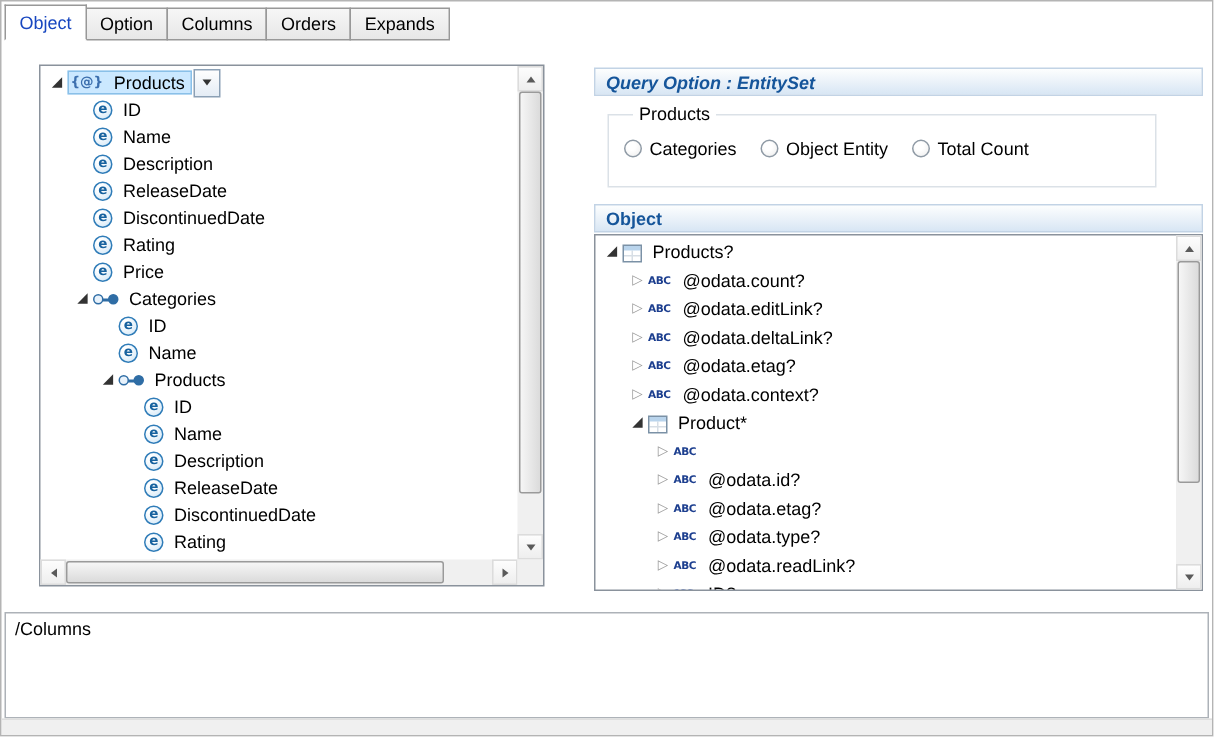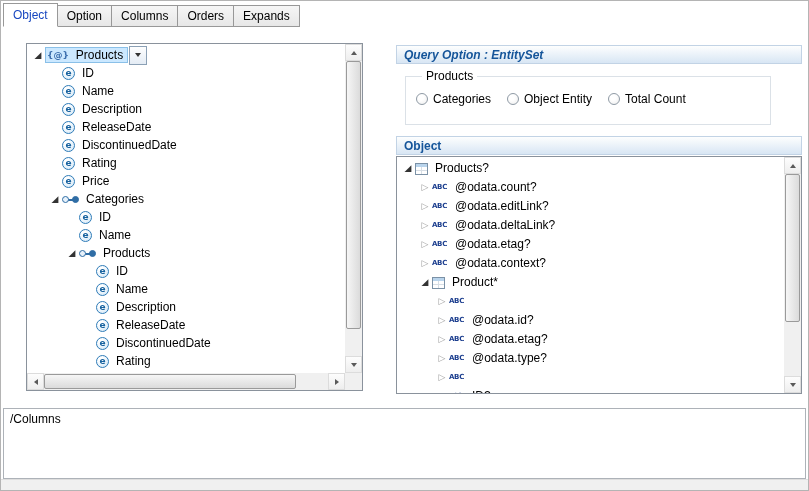--- a/index.html
+++ b/index.html
@@ -311,20 +311,21 @@
           <span class="node-label">@odata.etag?</span>
         </div>
         <div class="tree-row preview" style="padding-left: 36px;">
           <span class="expander collapsed">▷</span>
           <span class="node-icon icon-abc">ABC</span>
           <span class="node-label">@odata.type?</span>
         </div>
         <div class="tree-row preview" style="padding-left: 36px;">
           <span class="expander collapsed">▷</span>
           <span class="node-icon icon-abc">ABC</span>
+          <span class="node-label">@odata.readLink?</span>
         </div>
         <div class="tree-row preview" style="padding-left: 36px;">
           <span class="expander collapsed">▷</span>
           <span class="node-icon icon-num">123</span>
           <span class="node-label">ID?</span>
         </div>
       </div>
     <div class="vscroll full">
       <div class="sb-btn up">
           <span class="arr-up"></span>

